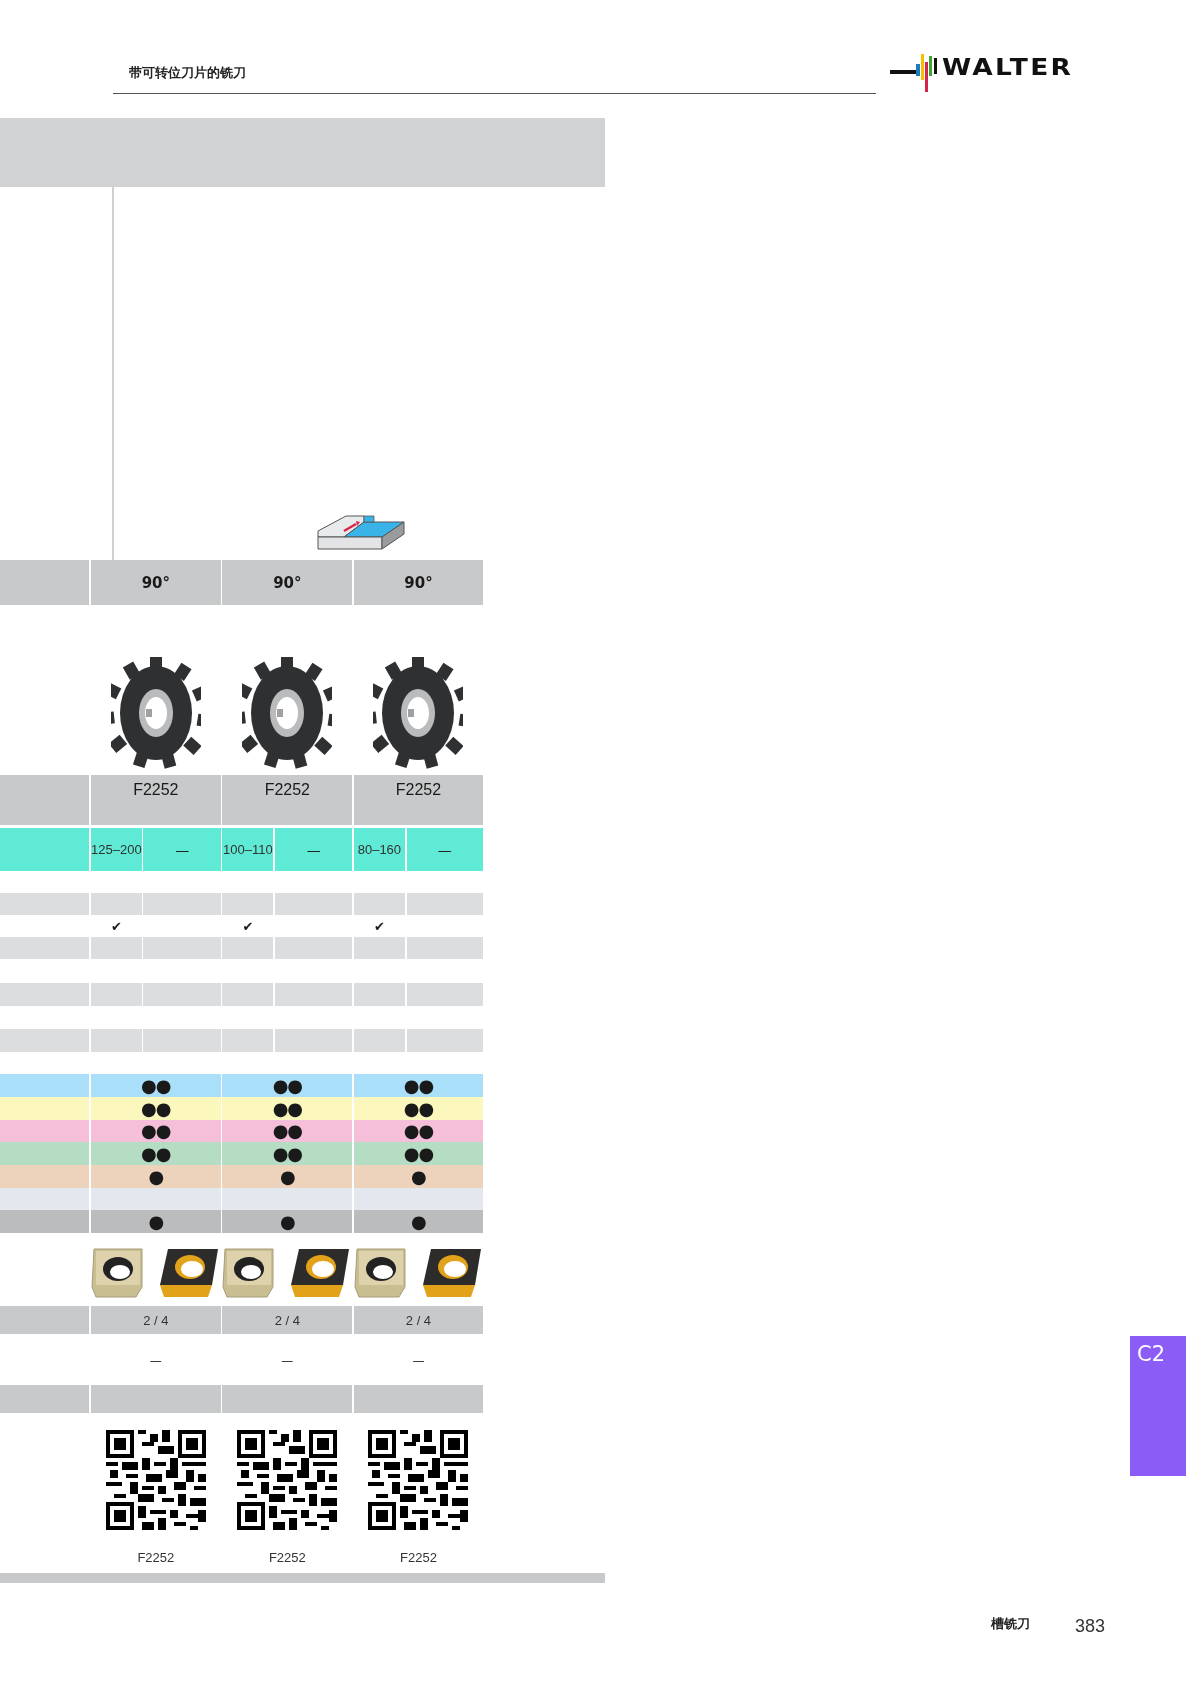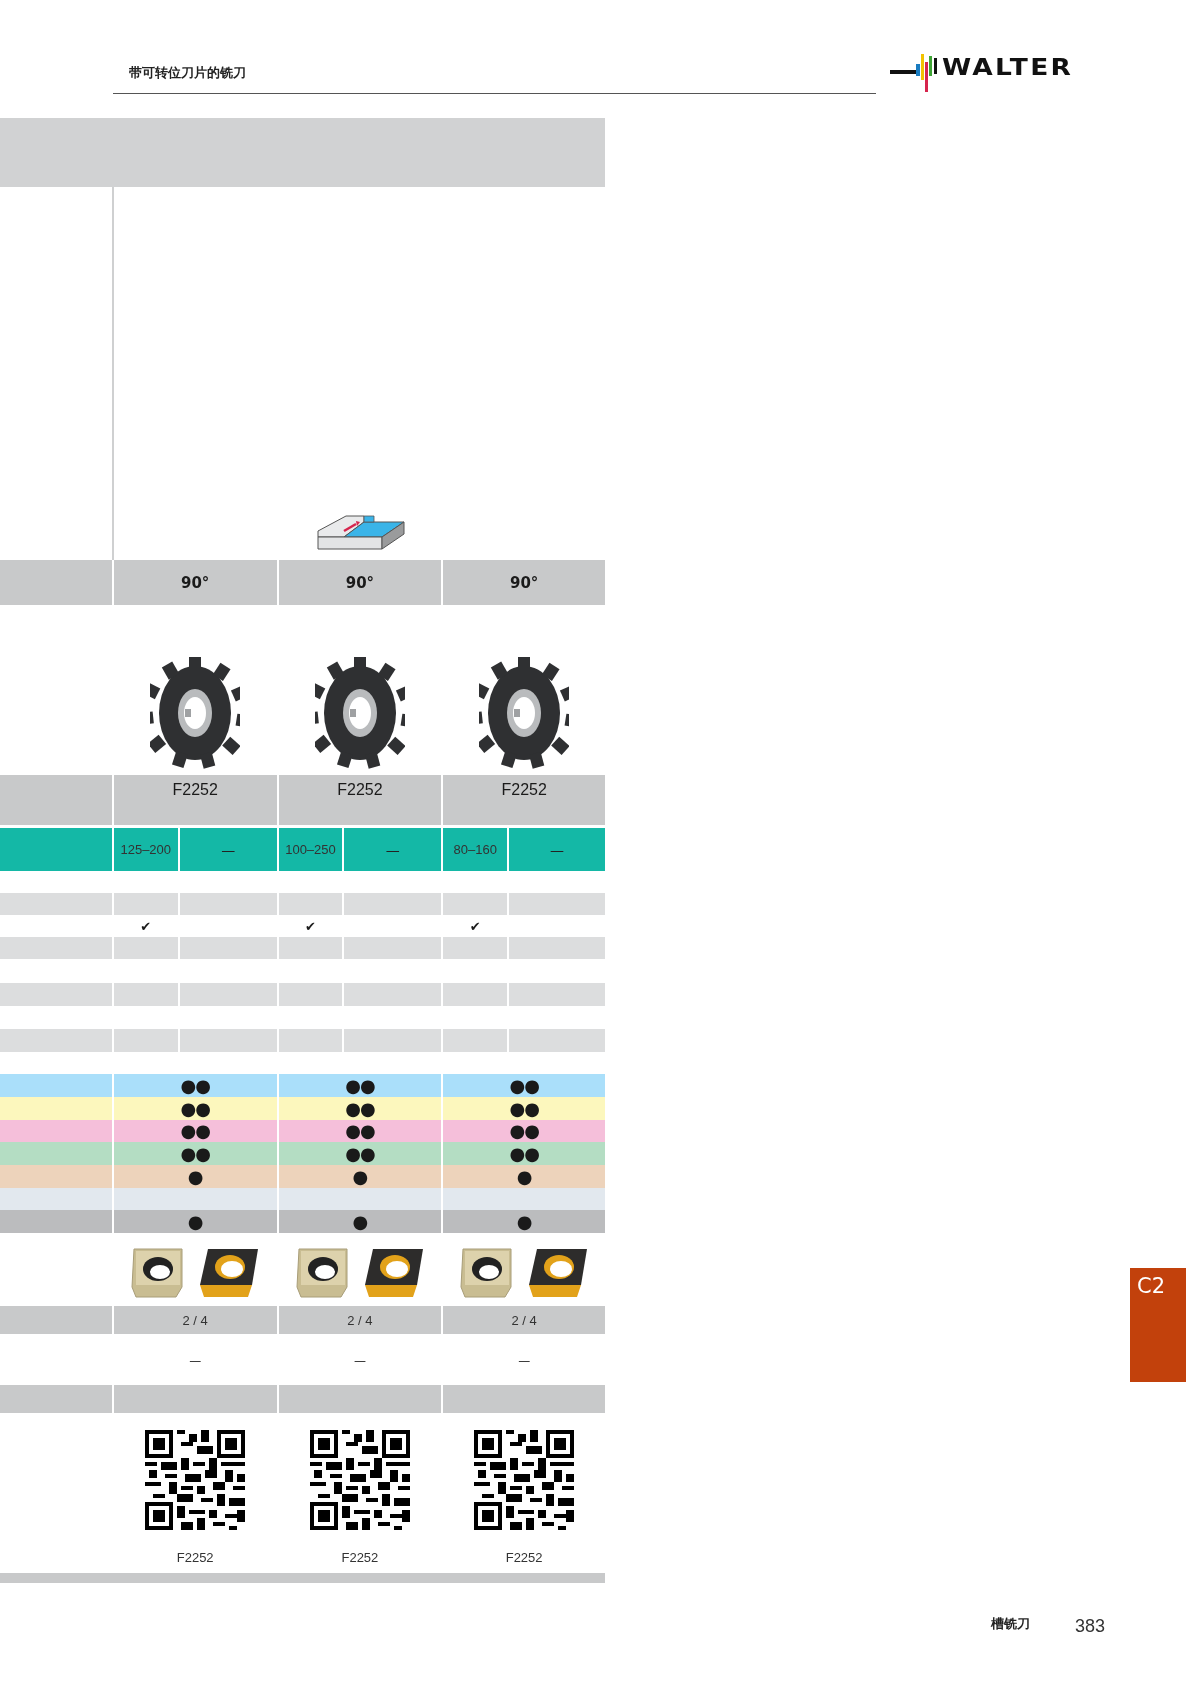--- a/index.html
+++ b/index.html
@@ -11,50 +11,50 @@
   
   .hdr-title { left: 129px; top: 64px; font-size: 13px; font-weight: bold; color: #222; }
   .hdr-rule { left: 113px; top: 93px; width: 763px; height: 1px; background: #555; }
   .logo { left: 890px; top: 40px; width: 210px; height: 55px; }
   .logo-text { position: absolute; left: 52px; top: 14px; font-family: "DejaVu Sans", sans-serif; font-weight: bold; font-size: 23px; letter-spacing: 2px; color: #111; transform: scaleX(1.15); transform-origin: left center; }
 
   
   .band { left: 0; width: 605px; background: #d1d2d3; }
   .vline { left: 112px; width: 2px; background: #cfd0d1; }
 
-  .row { position: absolute; left: 0; width: 605px; display: flex; }
+  .row { position: absolute; left: 0; width: 483px; display: flex; }
   .cell { height: 100%; display: flex; align-items: center; justify-content: center; font-size: 14px; color: #1a1a1a; }
   .c-label { width: 112px; }
   .gap { width: 2px; background: #fff; }
   .c-main { width: 163px; }
   .c-sub-a { width: 64px; }
   .c-sub-b { width: 97px; }
 
   .g-dark { background: #c8c9ca; }
-  .g-mid  { background: #14b8a6; }
+  .g-mid  { background: #5eead4; }
   .g-light{ background: #dcddde; }
 
   .angle { font-weight: bold; font-size: 15px; }
   .code { font-family: "Liberation Sans", sans-serif; font-size: 16px; font-weight: normal; align-items: flex-start; padding-top: 6px; }
   .dia { font-family: "Liberation Sans", sans-serif; font-size: 13px; color: #333; }
   .dash { font-size: 14px; color: #222; }
 
   .dots { font-size: 18px; letter-spacing: -1px; line-height: 1; }
 
   .c-blue   { background: #aadffa; }
   .c-yellow { background: #fcf7bd; }
   .c-pink   { background: #f5bfda; }
   .c-green  { background: #b4ddc3; }
   .c-peach  { background: #edd3bb; }
   .c-ice    { background: #e2e8ee; }
   .c-grey   { background: #bbbcbe; }
 
   .media-cell { display: flex; align-items: center; justify-content: center; }
 
-  .tab-c2 { left: 1130px; top: 1268px; width: 56px; height: 114px; background: #c2410c; }
+  .tab-c2 { left: 1130px; top: 1336px; width: 56px; height: 140px; background: #8b5cf6; }
   .tab-c2 span { position: absolute; left: 7px; top: 6px; color: #fff; font-size: 21px; font-family: "DejaVu Sans", sans-serif; }
 
   .footer-title { left: 991px; top: 1615px; font-size: 13px; font-weight: bold; color: #222; }
   .footer-page { left: 1075px; top: 1616px; font-size: 18px; color: #333; font-family: "Liberation Sans", sans-serif; }
 
   .qr-label { font-family: "Liberation Sans", sans-serif; font-size: 13px; color: #333; }
 </style>
 </head>
 <body>
 
@@ -184,21 +184,21 @@
   <div class="cell c-main g-dark code" style="width:162px;">F2252</div>
 </div>
 
 <div class="row" style="top:828px;height:43px;">
   <div class="cell c-label g-mid"></div>
     <div class="gap"></div>
   <div class="cell c-sub-a g-mid dia">125–200</div>
   <div class="gap"></div>
   <div class="cell c-sub-b g-mid dash">—</div>
   <div class="gap"></div>
-  <div class="cell c-sub-a g-mid dia">100–250</div>
+  <div class="cell c-sub-a g-mid dia">100–110</div>
   <div class="gap"></div>
   <div class="cell c-sub-b g-mid dash">—</div>
   <div class="gap"></div>
   <div class="cell c-sub-a g-mid dia">80–160</div>
   <div class="gap"></div>
   <div class="cell c-sub-b g-mid dash" style="width:96px;">—</div>
 </div>
 
 <div class="row" style="top:893px;height:22px;">
   <div class="cell c-label g-light"></div>

